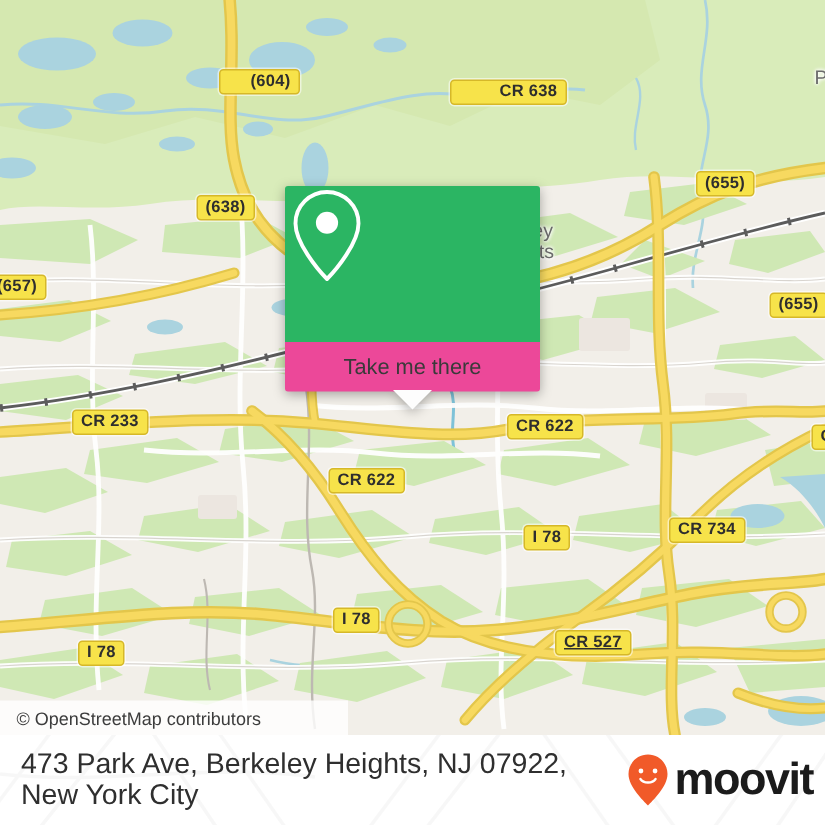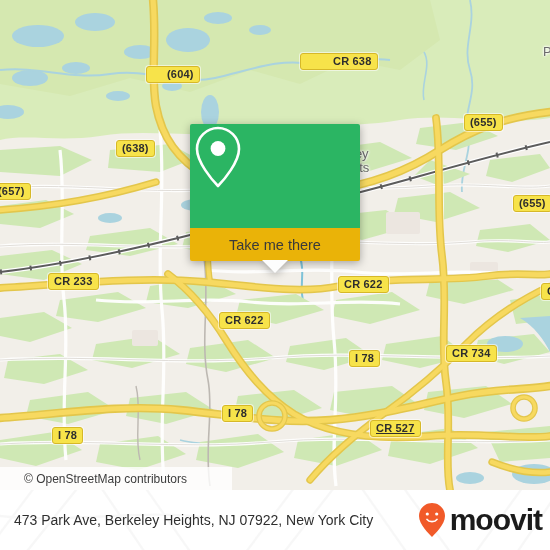--- a/index.html
+++ b/index.html
@@ -55,21 +55,21 @@
     z-index: 40;
   }
   .popup-head {
     height: 104px;
     background: #2bb563;
     border-radius: 2px 2px 0 0;
     display: flex; align-items: center; justify-content: center;
   }
   .popup-body {
     height: 33px;
-    background: #eab308;
+    background: #ec4899;
     border-radius: 0 0 2px 2px;
     display: flex; align-items: center; justify-content: center;
   }
   .popup-body span {
     font-size: 14.5px;
     color: #3a3a3a;
     font-family: "Liberation Sans", sans-serif;
   }
   .popup-tail {
     position: absolute;
@@ -81,21 +81,21 @@
     border-top: 13px solid #fdfdfd;
   }
 
   
   .osm-bar {
     position: absolute;
     left: 0; top: 467px;
     width: 232px; height: 23px;
     background: rgba(255,255,255,.80);
     display: flex; align-items: center;
-    padding-left: 24px;
+    padding-left: 11px;
     z-index: 30;
   }
   .osm-bar span {
     font-size: 12px; color: #3c3c3c;
     font-family: "Liberation Sans", sans-serif;
   }
 
   
   .footer {
     position: absolute; left: 0; top: 490px;
@@ -105,21 +105,21 @@
   }
   .footer-wm { position: absolute; left: 0; top: 0; opacity: .5; }
   .footer-inner {
     position: relative; z-index: 2;
     height: 100%;
     display: flex; align-items: center;
     padding: 0 8px 0 14px;
   }
   .addr {
     flex: 1 1 auto;
-    font-size: 14px;
+    font-size: 19px;
     color: #2f2f2f;
     line-height: 21px;
     font-family: "Liberation Sans", sans-serif;
     padding-right: 4px;
   }
   .brand { flex: 0 0 auto; display: flex; align-items: center; gap: 3px; }
   .brand-name {
     font-size: 30px; font-weight: bold; color: #1b1b1b;
     letter-spacing: -1px; line-height: 30px;
     font-family: "Liberation Sans", sans-serif;
@@ -283,23 +283,23 @@
         <circle cx="272" cy="416" r="13"></circle>
         <circle cx="524" cy="408" r="11"></circle>
       </g>
       <g stroke="#f7d960" stroke-width="3.2" fill="none">
         <circle cx="272" cy="416" r="13"></circle>
         <circle cx="524" cy="408" r="11"></circle>
       </g>
     </svg>
 
     <div>
-      <div class="shield" style="left:146px;  top:66px;padding-left:20px;">(604)</div>
+      <div class="shield" style="left:146px;  top:46px;padding-left:20px;">(604)</div>
       <div class="shield" style="left:300px;  top:53px;padding-left:32px;">CR 638</div>
-      <div class="shield" style="left:116px;  top:130px;margin-top:10px;">(638)</div>
+      <div class="shield" style="left:131px;  top:130px;">(638)</div>
       <div class="shield" style="left:464px;  top:114px;">(655)</div>
       <div class="shield" style="left:513px;  top:195px;">(655)</div>
       <div class="shield" style="left:-8px;   top:183px;">(657)</div>
       <div class="shield" style="left:48px;   top:273px;">CR 233</div>
       <div class="shield" style="left:338px;  top:276px;">CR 622</div>
       <div class="shield" style="left:219px;  top:312px;">CR 622</div>
       <div class="shield" style="left:541px;  top:283px;">C</div>
       <div class="shield" style="left:349px;  top:350px;">I 78</div>
       <div class="shield" style="left:446px;  top:345px;">CR 734</div>
       <div class="shield" style="left:222px;  top:405px;">I 78</div>

